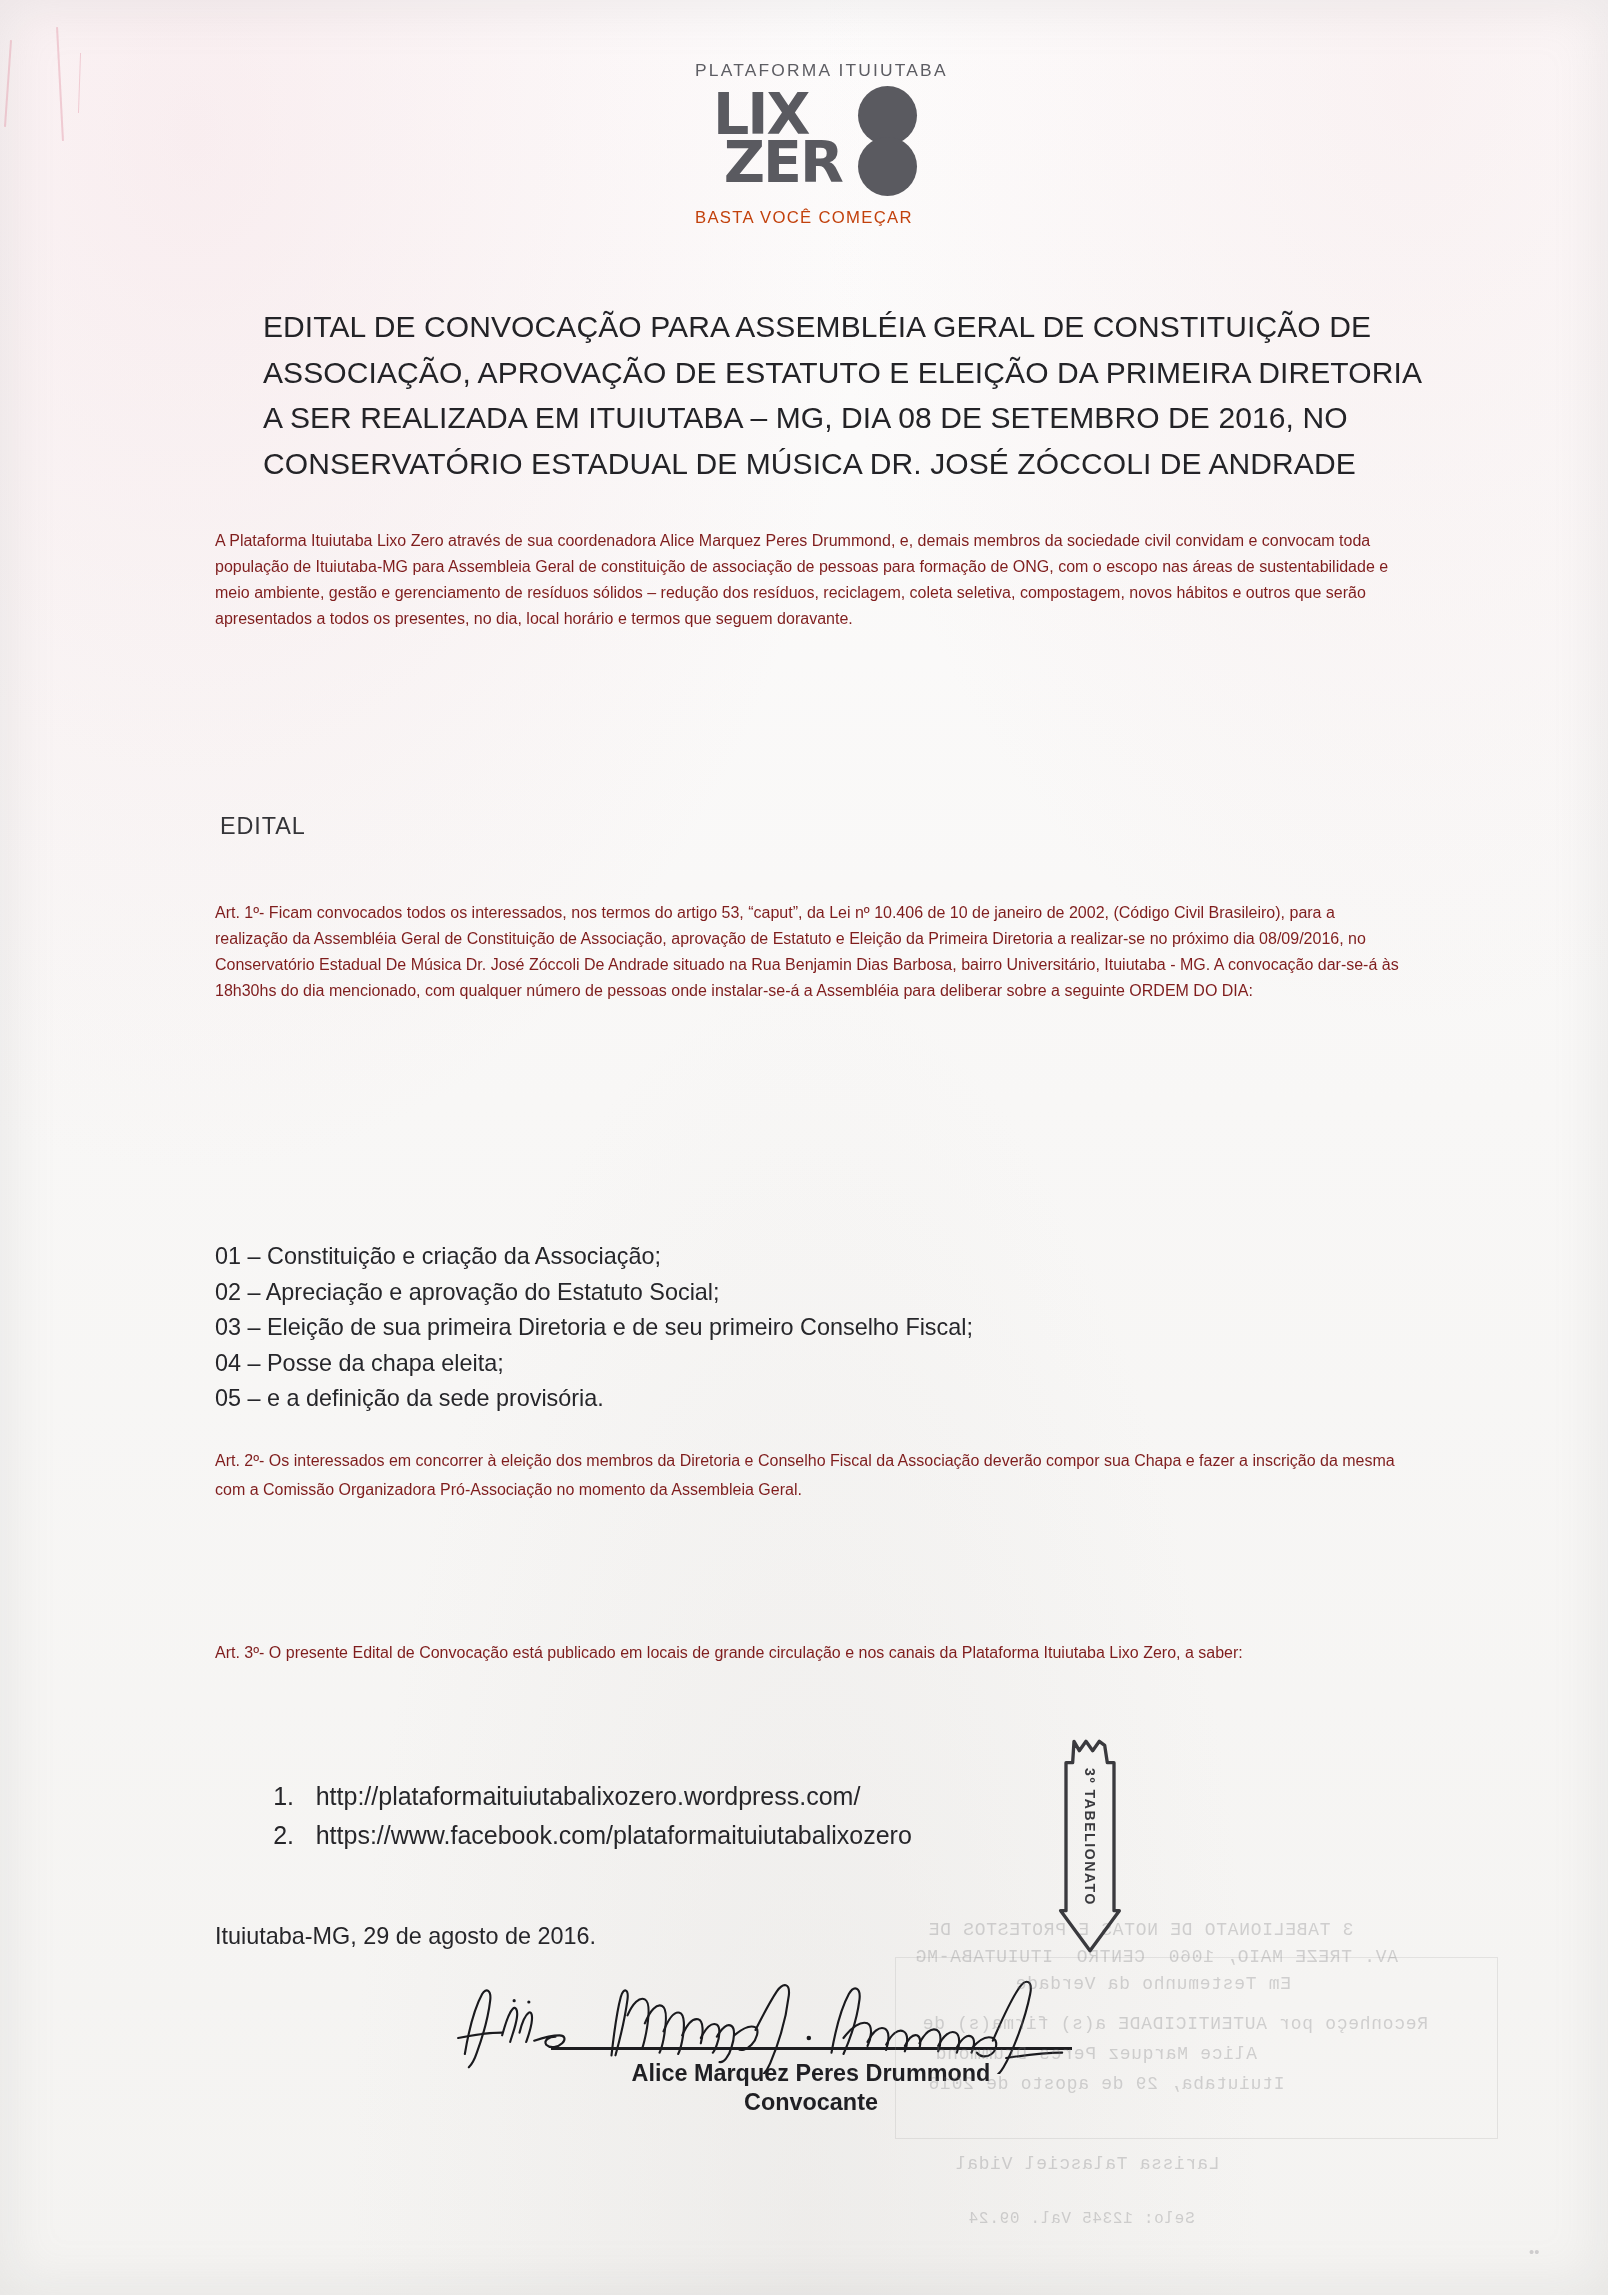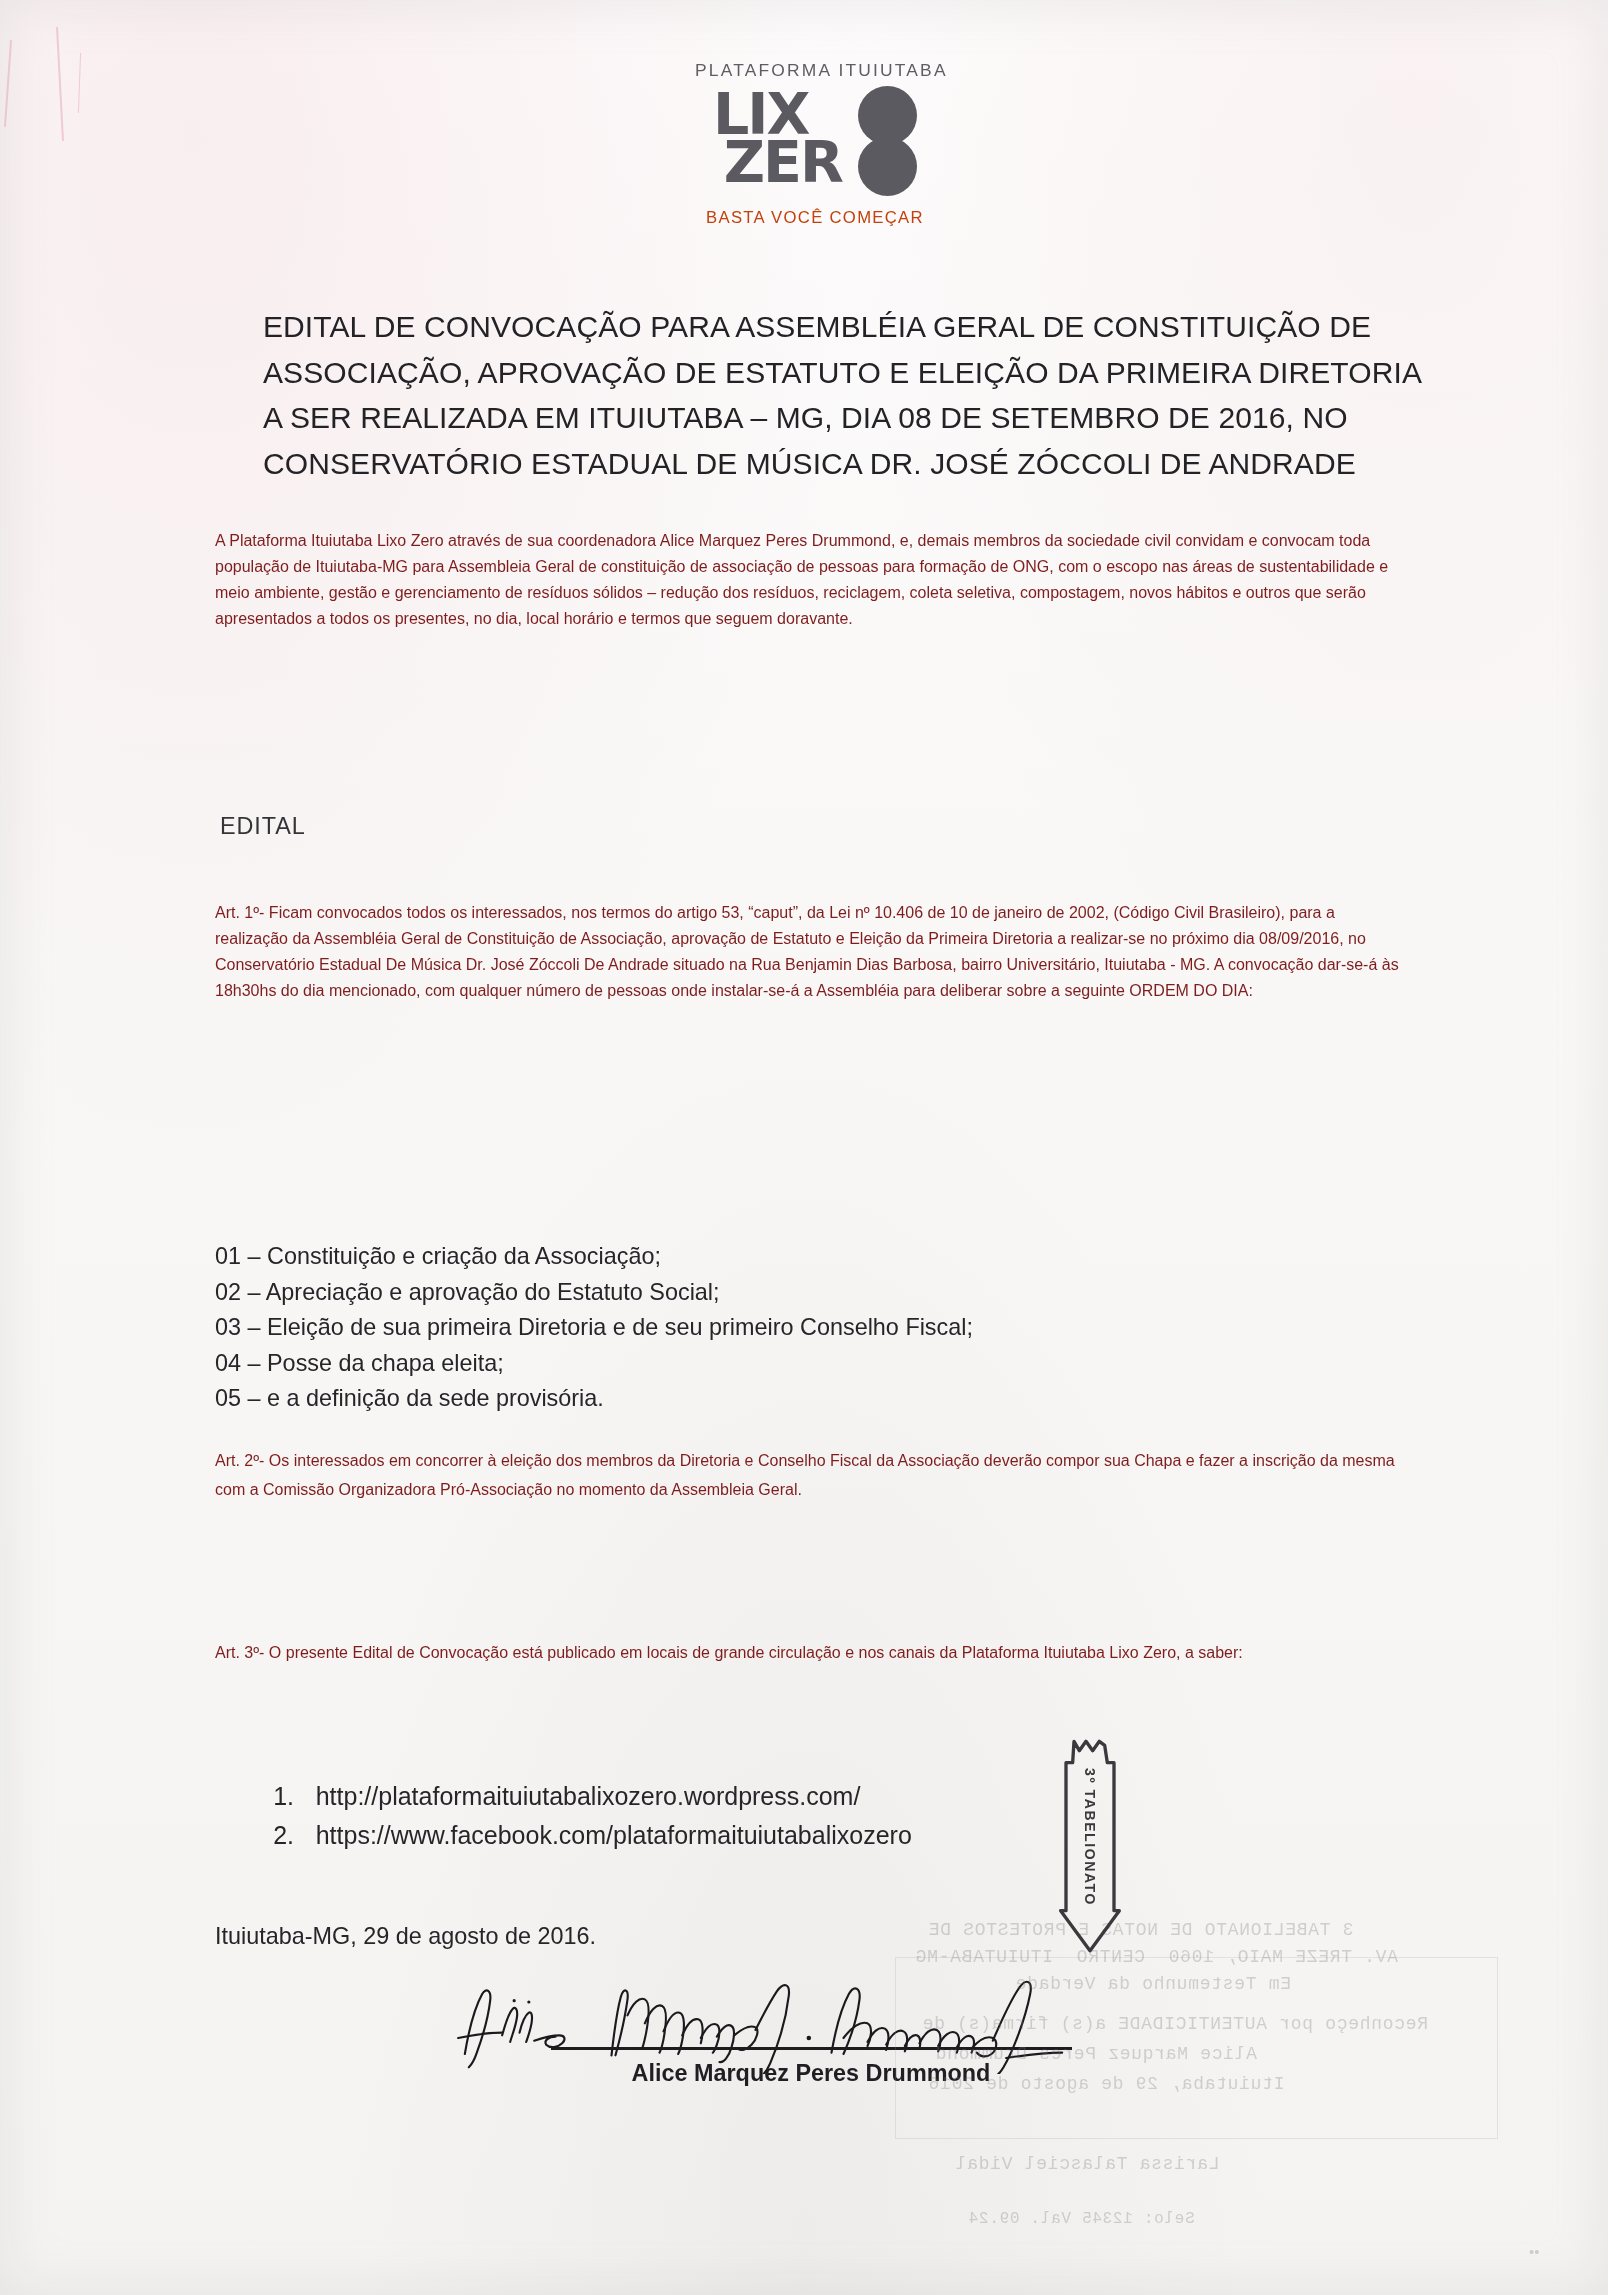--- a/index.html
+++ b/index.html
@@ -48,21 +48,20 @@
     position: relative;
     z-index: 3;
   }
 
   
   .logo-block {
     position: absolute;
     left: 695px;
     top: 60px;
     width: 240px;
-    text-align: center;
   }
   .logo-top-text {
     font-size: 17.4px;
     letter-spacing: 2.2px;
     color: #5d5d63;
     margin-bottom: 5.3px;
     white-space: nowrap;
   }
   .logo-mark {
     position: relative;
@@ -341,20 +340,21 @@
           <path d="M712 104 C 720 88, 730 80, 738 84 C 746 88, 744 106, 740 116"></path>
           <path d="M740 108 C 748 92, 758 84, 766 88 C 774 92, 772 108, 768 118"></path>
           <path d="M768 110 C 776 96, 784 90, 790 94 C 796 98, 794 110, 790 118"></path>
           <path d="M790 112 C 800 100, 812 92, 822 96 C 830 100, 828 114, 820 120 C 812 126, 802 124, 798 118"></path>
           <path d="M822 100 C 834 72, 848 40, 862 20 C 872 6, 882 10, 878 30 C 870 70, 852 116, 838 140 C 830 154, 820 158, 816 152"></path>
           <path d="M842 126 C 868 122, 900 118, 926 118"></path>
         </g>
       </svg>
       <div class="sig-rule"></div>
       <div class="sig-name">Alice Marquez Peres Drummond</div>
+      <div class="sig-role">Convocante</div>
     </div>
 
     <div class="stamp-arrow">
       <svg viewBox="0 0 120 330">
         <path d="M36 8 L44 22 L54 8 L64 22 L74 8 L82 14 L86 40 L96 40 L96 262 L104 262 L60 322 L16 262 L24 262 L24 40 L34 40 Z" fill="none" stroke="#3a3a3e" stroke-width="5" stroke-linejoin="round"></path>
       </svg>
       <div class="stamp-label">3º TABELIONATO</div>
     </div>
 
     <div class="bleed-box" style="left:895px; top:1957px; width:601px; height:180px;"></div>

